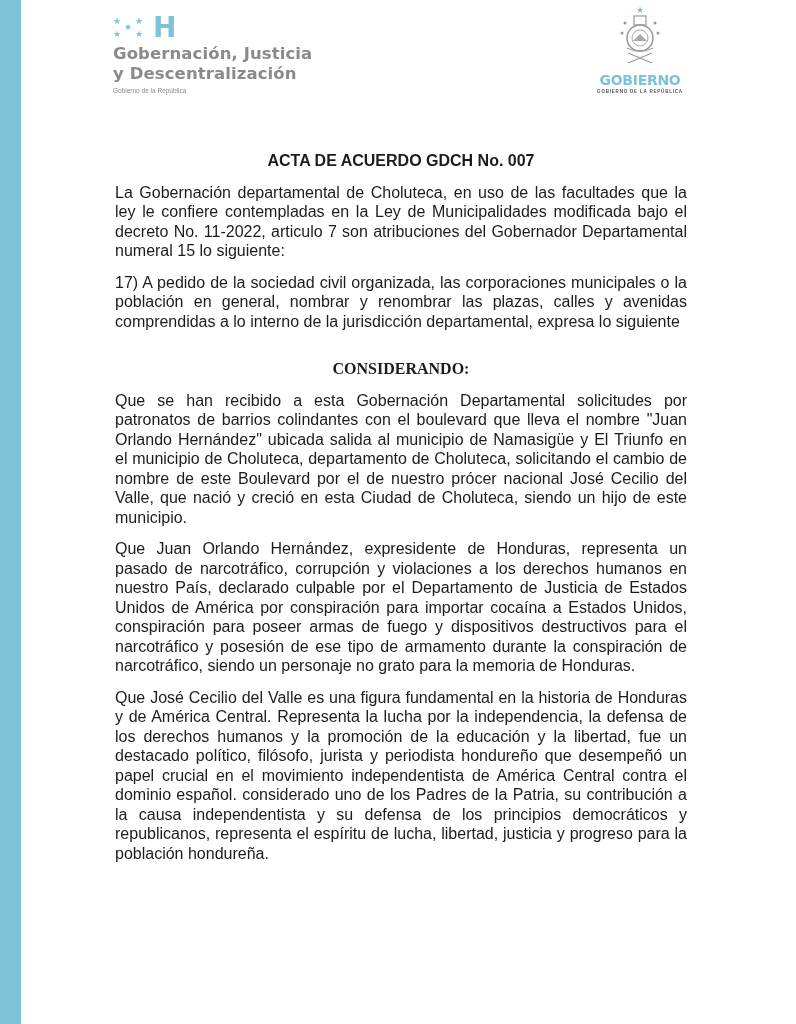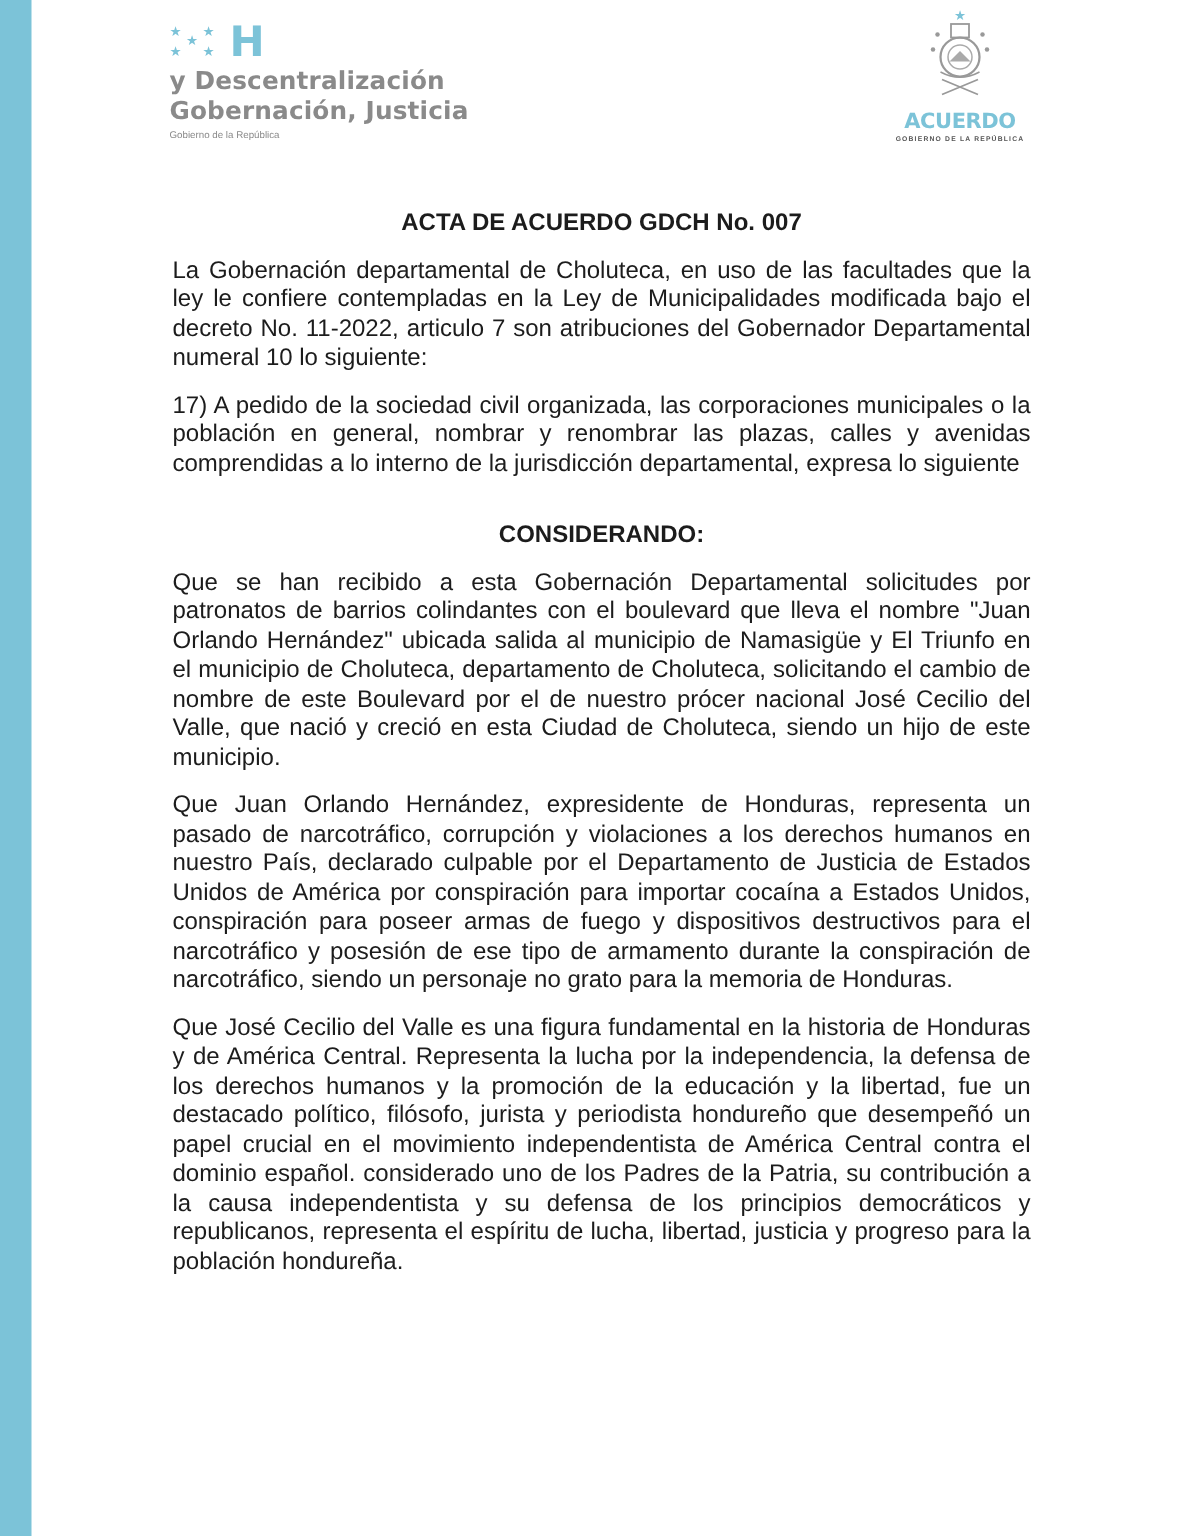--- a/index.html
+++ b/index.html
@@ -11,63 +11,63 @@
     .logo-left { position: absolute; left: 113px; top: 17px; }
     .logo-mark { position: relative; width: 70px; height: 26px; }
     .star { position: absolute; color: #7cc3d8; font-size: 9px; line-height: 9px; }
     .big-h { position: absolute; left: 40px; top: -3px; font-family: "DejaVu Sans", sans-serif; font-weight: bold; font-size: 28px; line-height: 28px; color: #7cc3d8; }
     .logo-title { font-family: "DejaVu Sans", sans-serif; font-weight: bold; color: #8a8a8a; font-size: 16.5px; line-height: 19px; letter-spacing: 0.1px; margin-top: 1px; }
     .logo-sub { font-family: "Liberation Sans", sans-serif; color: #8a8a8a; font-size: 6.5px; margin-top: 4px; }
     .logo-right { position: absolute; left: 590px; top: 3px; width: 100px; text-align: center; }
     .seal { width: 100px; height: 64px; }
     .hn-word { font-family: "DejaVu Sans", sans-serif; font-weight: bold; color: #7cc3d8; font-size: 14px; line-height: 14px; margin-top: 2px; letter-spacing: -0.3px; }
     .hn-sub { font-size: 4.5px; color: #555; letter-spacing: 0.8px; margin-top: 2px; font-weight: bold; }
-    .content { position: absolute; left: 115px; top: 139px; width: 572px; font-size: 16px; line-height: 19.5px; color: #1c1c1c; }
+    .content { position: absolute; left: 115px; top: 151px; width: 572px; font-size: 16px; line-height: 19.5px; color: #1c1c1c; }
     .doc-title { text-align: center; font-weight: bold; font-size: 16px; margin: 0 0 12px 0; }
     p { margin: 0 0 12px 0; text-align: justify; }
-    .section-heading { text-align: center; font-weight: bold; margin: 28px 0 12px 0; }
+    .section-heading { text-align: center; font-weight: bold; margin: 28px 0 12px 0; font-family: Liberation Serif, serif; }
   </style>
 </head>
 <body>
 
 <div class="side-bar"></div>
 
 <div class="logo-left">
   <div class="logo-mark">
     <span class="star" style="left:0;top:0">★</span>
     <span class="star" style="left:22px;top:0">★</span>
     <span class="star" style="left:11px;top:6px">★</span>
     <span class="star" style="left:0;top:13px">★</span>
     <span class="star" style="left:22px;top:13px">★</span>
     <span class="big-h">H</span>
   </div>
+  <div class="logo-title">Gobernación, Justicia</div>
   <div class="logo-title">y Descentralización</div>
-  <div class="logo-title">Gobernación, Justicia</div>
   <div class="logo-sub">Gobierno de la República</div>
 </div>
 
 <div class="logo-right">
   <svg class="seal" viewBox="0 0 100 64">
     <text x="50" y="10" text-anchor="middle" font-size="9" fill="#7cc3d8">★</text>
     <circle cx="35" cy="20" r="1.5" fill="#999"></circle>
     <circle cx="65" cy="20" r="1.5" fill="#999"></circle>
     <circle cx="32" cy="30" r="1.5" fill="#999"></circle>
     <circle cx="68" cy="30" r="1.5" fill="#999"></circle>
     <rect x="44" y="13" width="12" height="9" fill="none" stroke="#999" stroke-width="1.2"></rect>
     <ellipse cx="50" cy="35" rx="13" ry="13" fill="none" stroke="#999" stroke-width="1.5"></ellipse>
     <ellipse cx="50" cy="35" rx="8" ry="8" fill="none" stroke="#aaa" stroke-width="1"></ellipse>
     <path d="M43 38 L50 31 L57 38 Z" fill="#aaa"></path>
     <path d="M38 50 L62 60 M62 50 L38 60" stroke="#999" stroke-width="1.2"></path>
     <path d="M37 45 Q50 52 63 45" fill="none" stroke="#999" stroke-width="1"></path>
   </svg>
-  <div class="hn-word">ACUERDO</div>
+  <div class="hn-word">GOBIERNO</div>
   <div class="hn-sub">GOBIERNO DE LA REPÚBLICA</div>
 </div>
 
 <div class="content">
   <div class="doc-title">ACTA DE ACUERDO GDCH No. 007</div>
-  <p>La Gobernación departamental de Choluteca, en uso de las facultades que la ley le confiere contempladas en la Ley de Municipalidades modificada bajo el decreto No. 11-2022, articulo 7 son atribuciones del Gobernador Departamental numeral 10 lo siguiente:</p>
+  <p>La Gobernación departamental de Choluteca, en uso de las facultades que la ley le confiere contempladas en la Ley de Municipalidades modificada bajo el decreto No. 11-2022, articulo 7 son atribuciones del Gobernador Departamental numeral 15 lo siguiente:</p>
   <p>17) A pedido de la sociedad civil organizada, las corporaciones municipales o la población en general, nombrar y renombrar las plazas, calles y avenidas comprendidas a lo interno de la jurisdicción departamental, expresa lo siguiente</p>
   <div class="section-heading">CONSIDERANDO:</div>
   <p>Que se han recibido a esta Gobernación Departamental solicitudes por patronatos de barrios colindantes con el boulevard que lleva el nombre "Juan Orlando Hernández" ubicada salida al municipio de Namasigüe y El Triunfo en el municipio de Choluteca, departamento de Choluteca, solicitando el cambio de nombre de este Boulevard por el de nuestro prócer nacional José Cecilio del Valle, que nació y creció en esta Ciudad de Choluteca, siendo un hijo de este municipio.</p>
   <p>Que Juan Orlando Hernández, expresidente de Honduras, representa un pasado de narcotráfico, corrupción y violaciones a los derechos humanos en nuestro País, declarado culpable por el Departamento de Justicia de Estados Unidos de América por conspiración para importar cocaína a Estados Unidos, conspiración para poseer armas de fuego y dispositivos destructivos para el narcotráfico y posesión de ese tipo de armamento durante la conspiración de narcotráfico, siendo un personaje no grato para la memoria de Honduras.</p>
   <p>Que José Cecilio del Valle es una figura fundamental en la historia de Honduras y de América Central. Representa la lucha por la independencia, la defensa de los derechos humanos y la promoción de la educación y la libertad, fue un destacado político, filósofo, jurista y periodista hondureño que desempeñó un papel crucial en el movimiento independentista de América Central contra el dominio español. considerado uno de los Padres de la Patria, su contribución a la causa independentista y su defensa de los principios democráticos y republicanos, representa el espíritu de lucha, libertad, justicia y progreso para la población hondureña.</p>
 </div>
 
 </body></html>

